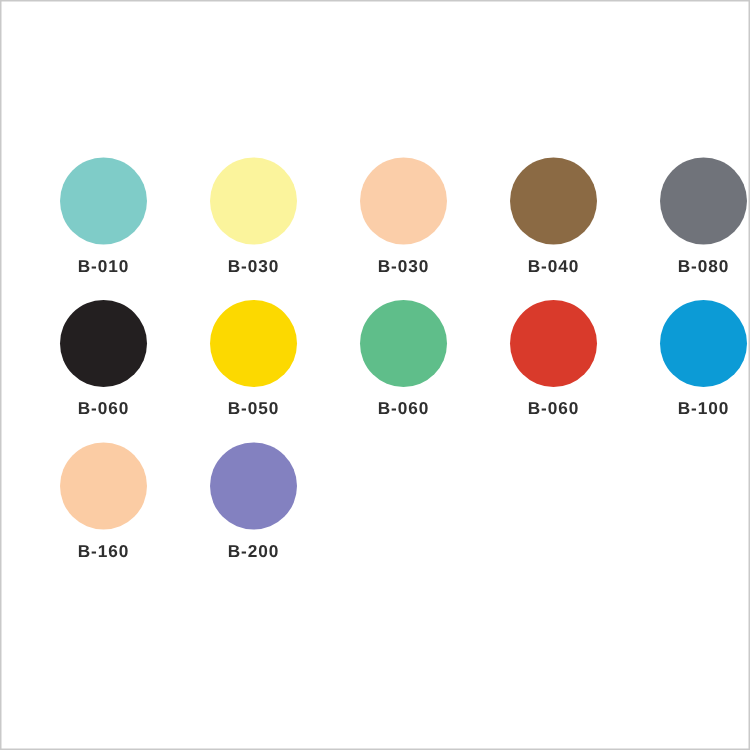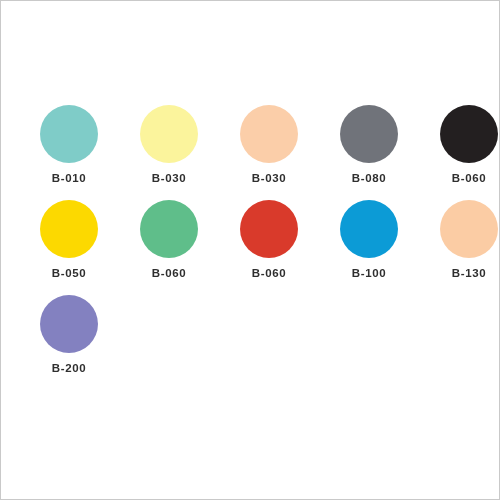--- a/index.html
+++ b/index.html
@@ -68,20 +68,24 @@
       </div>
       <div class="swatch-cell">
         <span class="swatch-dot" style="background-color: rgb(251, 244, 156);"></span>
         <span class="swatch-label">B-030</span>
       </div>
       <div class="swatch-cell">
         <span class="swatch-dot" style="background-color: rgb(251, 206, 169);"></span>
         <span class="swatch-label">B-030</span>
       </div>
       <div class="swatch-cell">
+        <span class="swatch-dot" style="background-color: rgb(139, 106, 68);"></span>
+        <span class="swatch-label">B-040</span>
+      </div>
+      <div class="swatch-cell">
         <span class="swatch-dot" style="background-color: rgb(112, 115, 122);"></span>
         <span class="swatch-label">B-080</span>
       </div>
       <div class="swatch-cell">
         <span class="swatch-dot" style="background-color: rgb(35, 31, 32);"></span>
         <span class="swatch-label">B-060</span>
       </div>
       <div class="swatch-cell">
         <span class="swatch-dot" style="background-color: rgb(252, 217, 0);"></span>
         <span class="swatch-label">B-050</span>
@@ -93,20 +97,20 @@
       <div class="swatch-cell">
         <span class="swatch-dot" style="background-color: rgb(217, 58, 43);"></span>
         <span class="swatch-label">B-060</span>
       </div>
       <div class="swatch-cell">
         <span class="swatch-dot" style="background-color: rgb(12, 155, 214);"></span>
         <span class="swatch-label">B-100</span>
       </div>
       <div class="swatch-cell">
         <span class="swatch-dot" style="background-color: rgb(251, 204, 164);"></span>
-        <span class="swatch-label">B-130</span>
+        <span class="swatch-label">B-160</span>
       </div>
       <div class="swatch-cell">
         <span class="swatch-dot" style="background-color: rgb(131, 129, 192);"></span>
         <span class="swatch-label">B-200</span>
       </div>
     </div>
 </div>
 
 </body></html>

